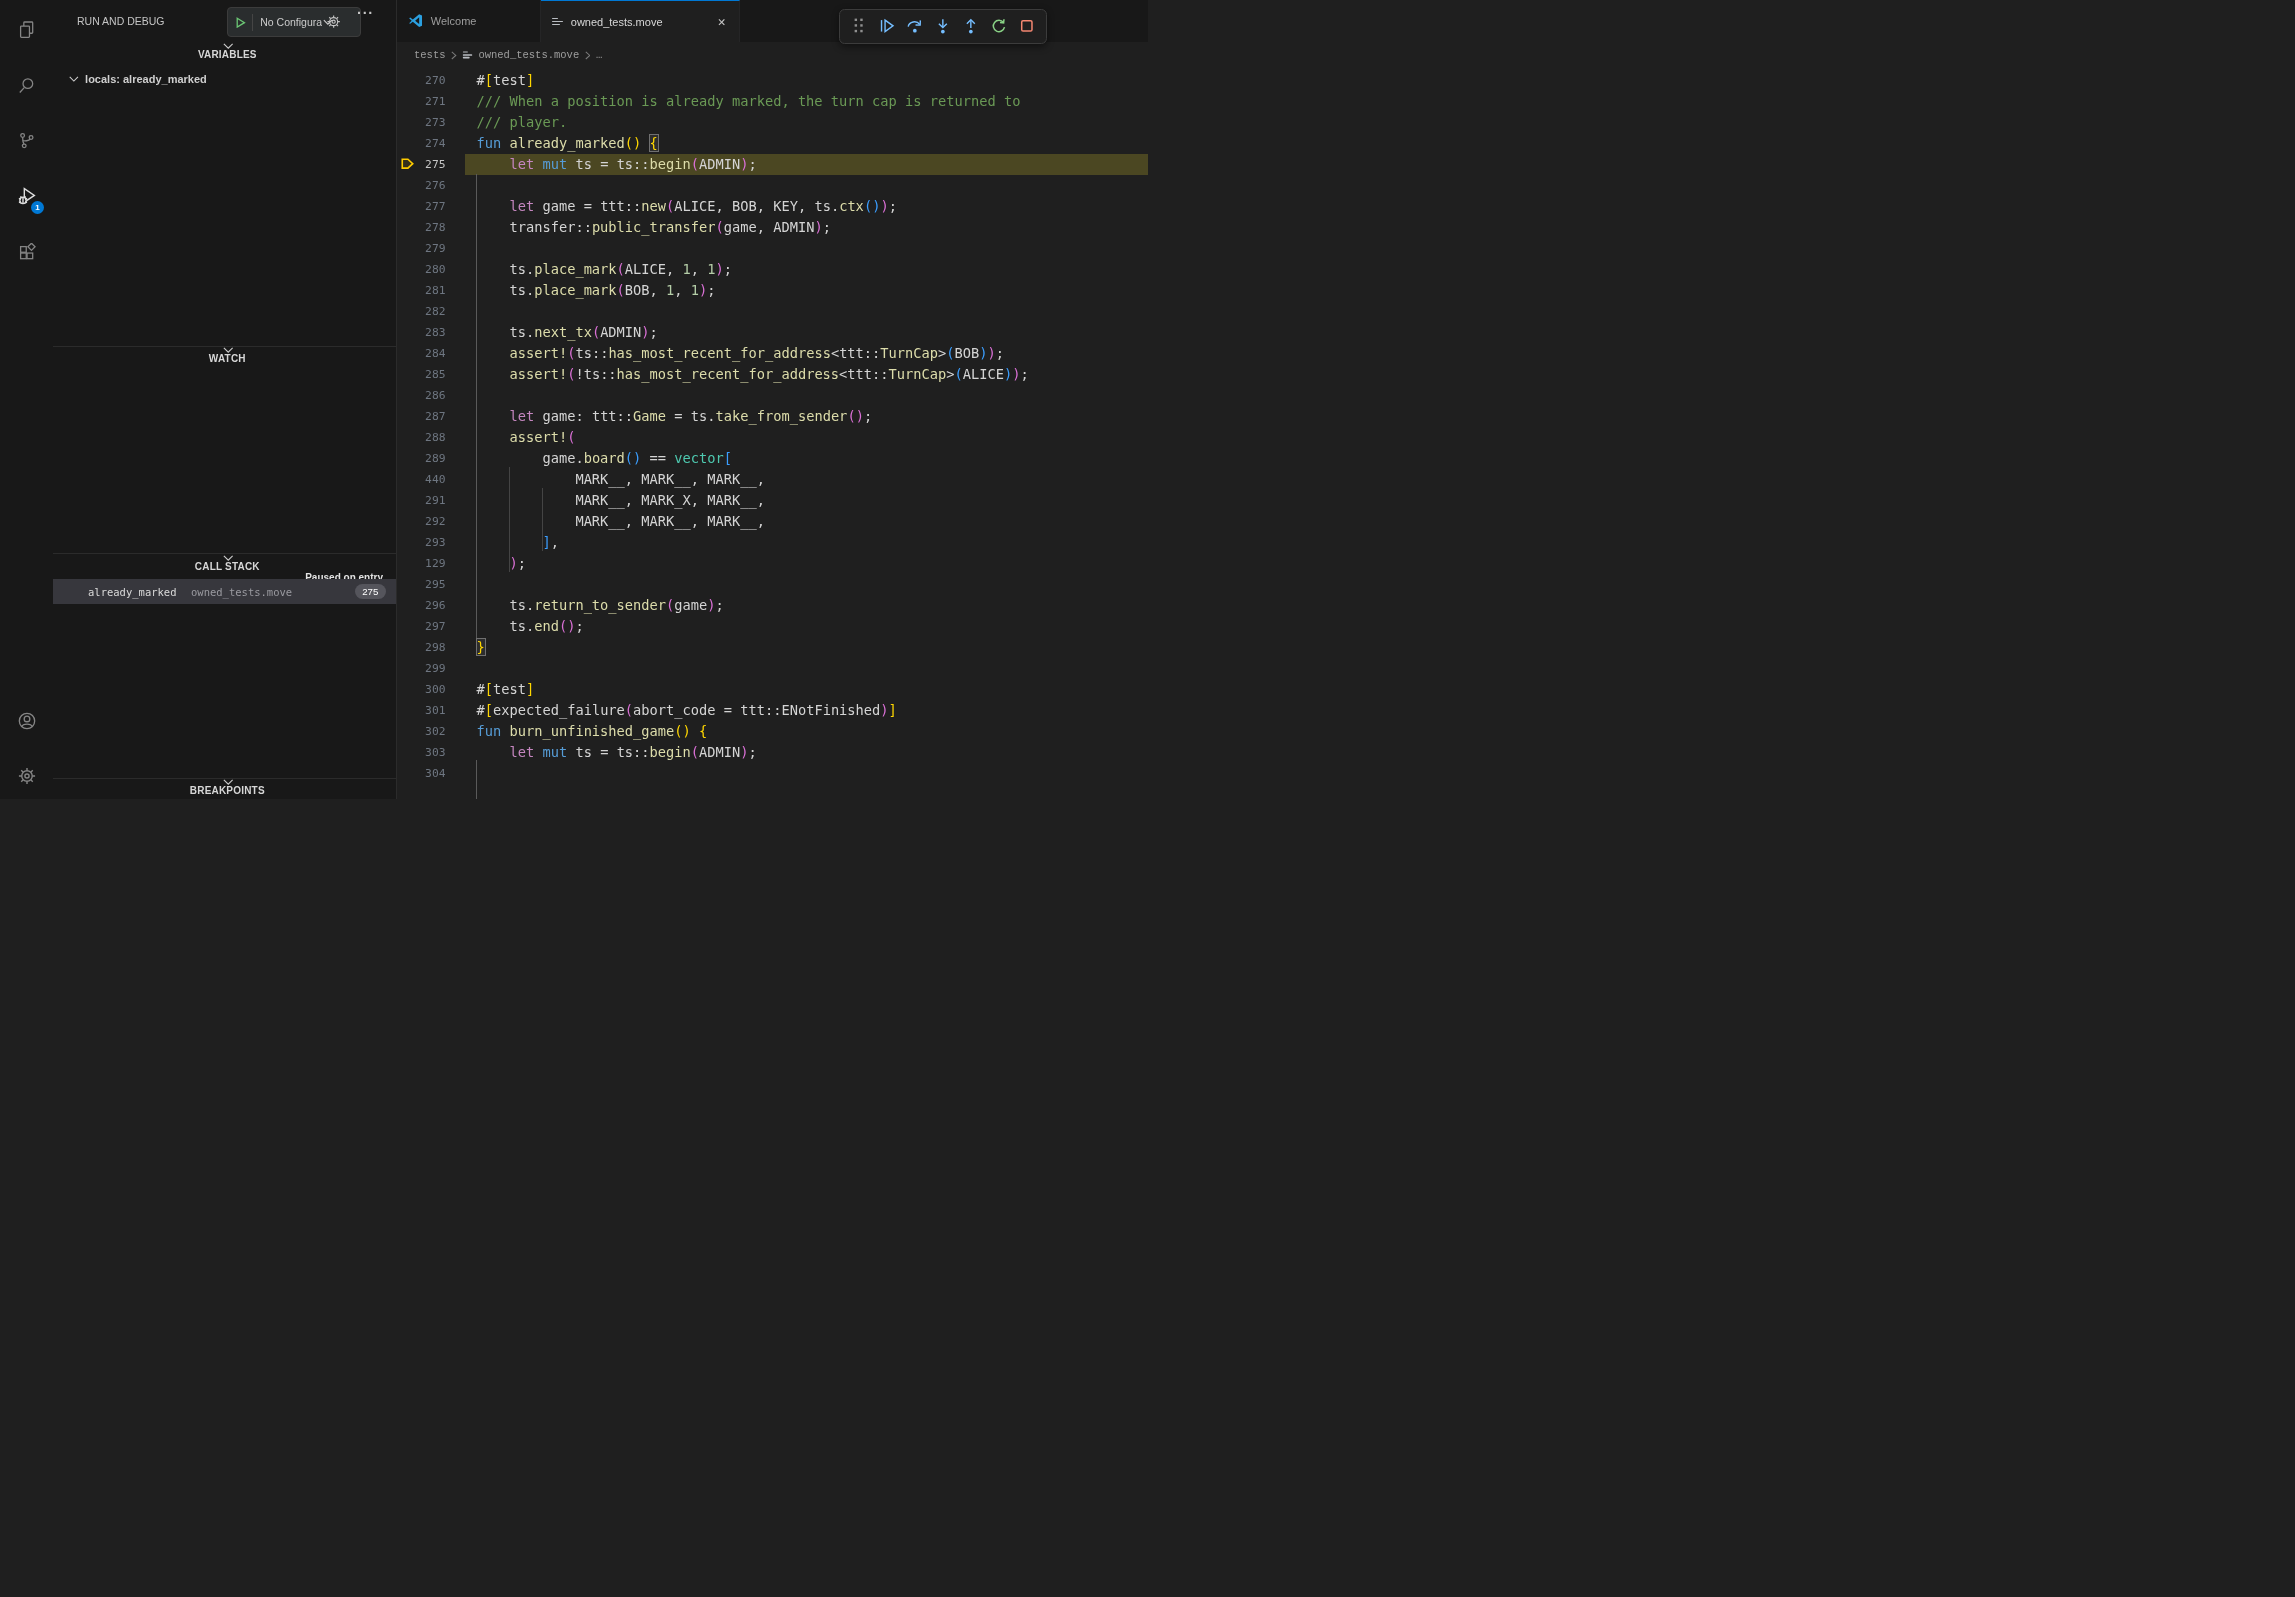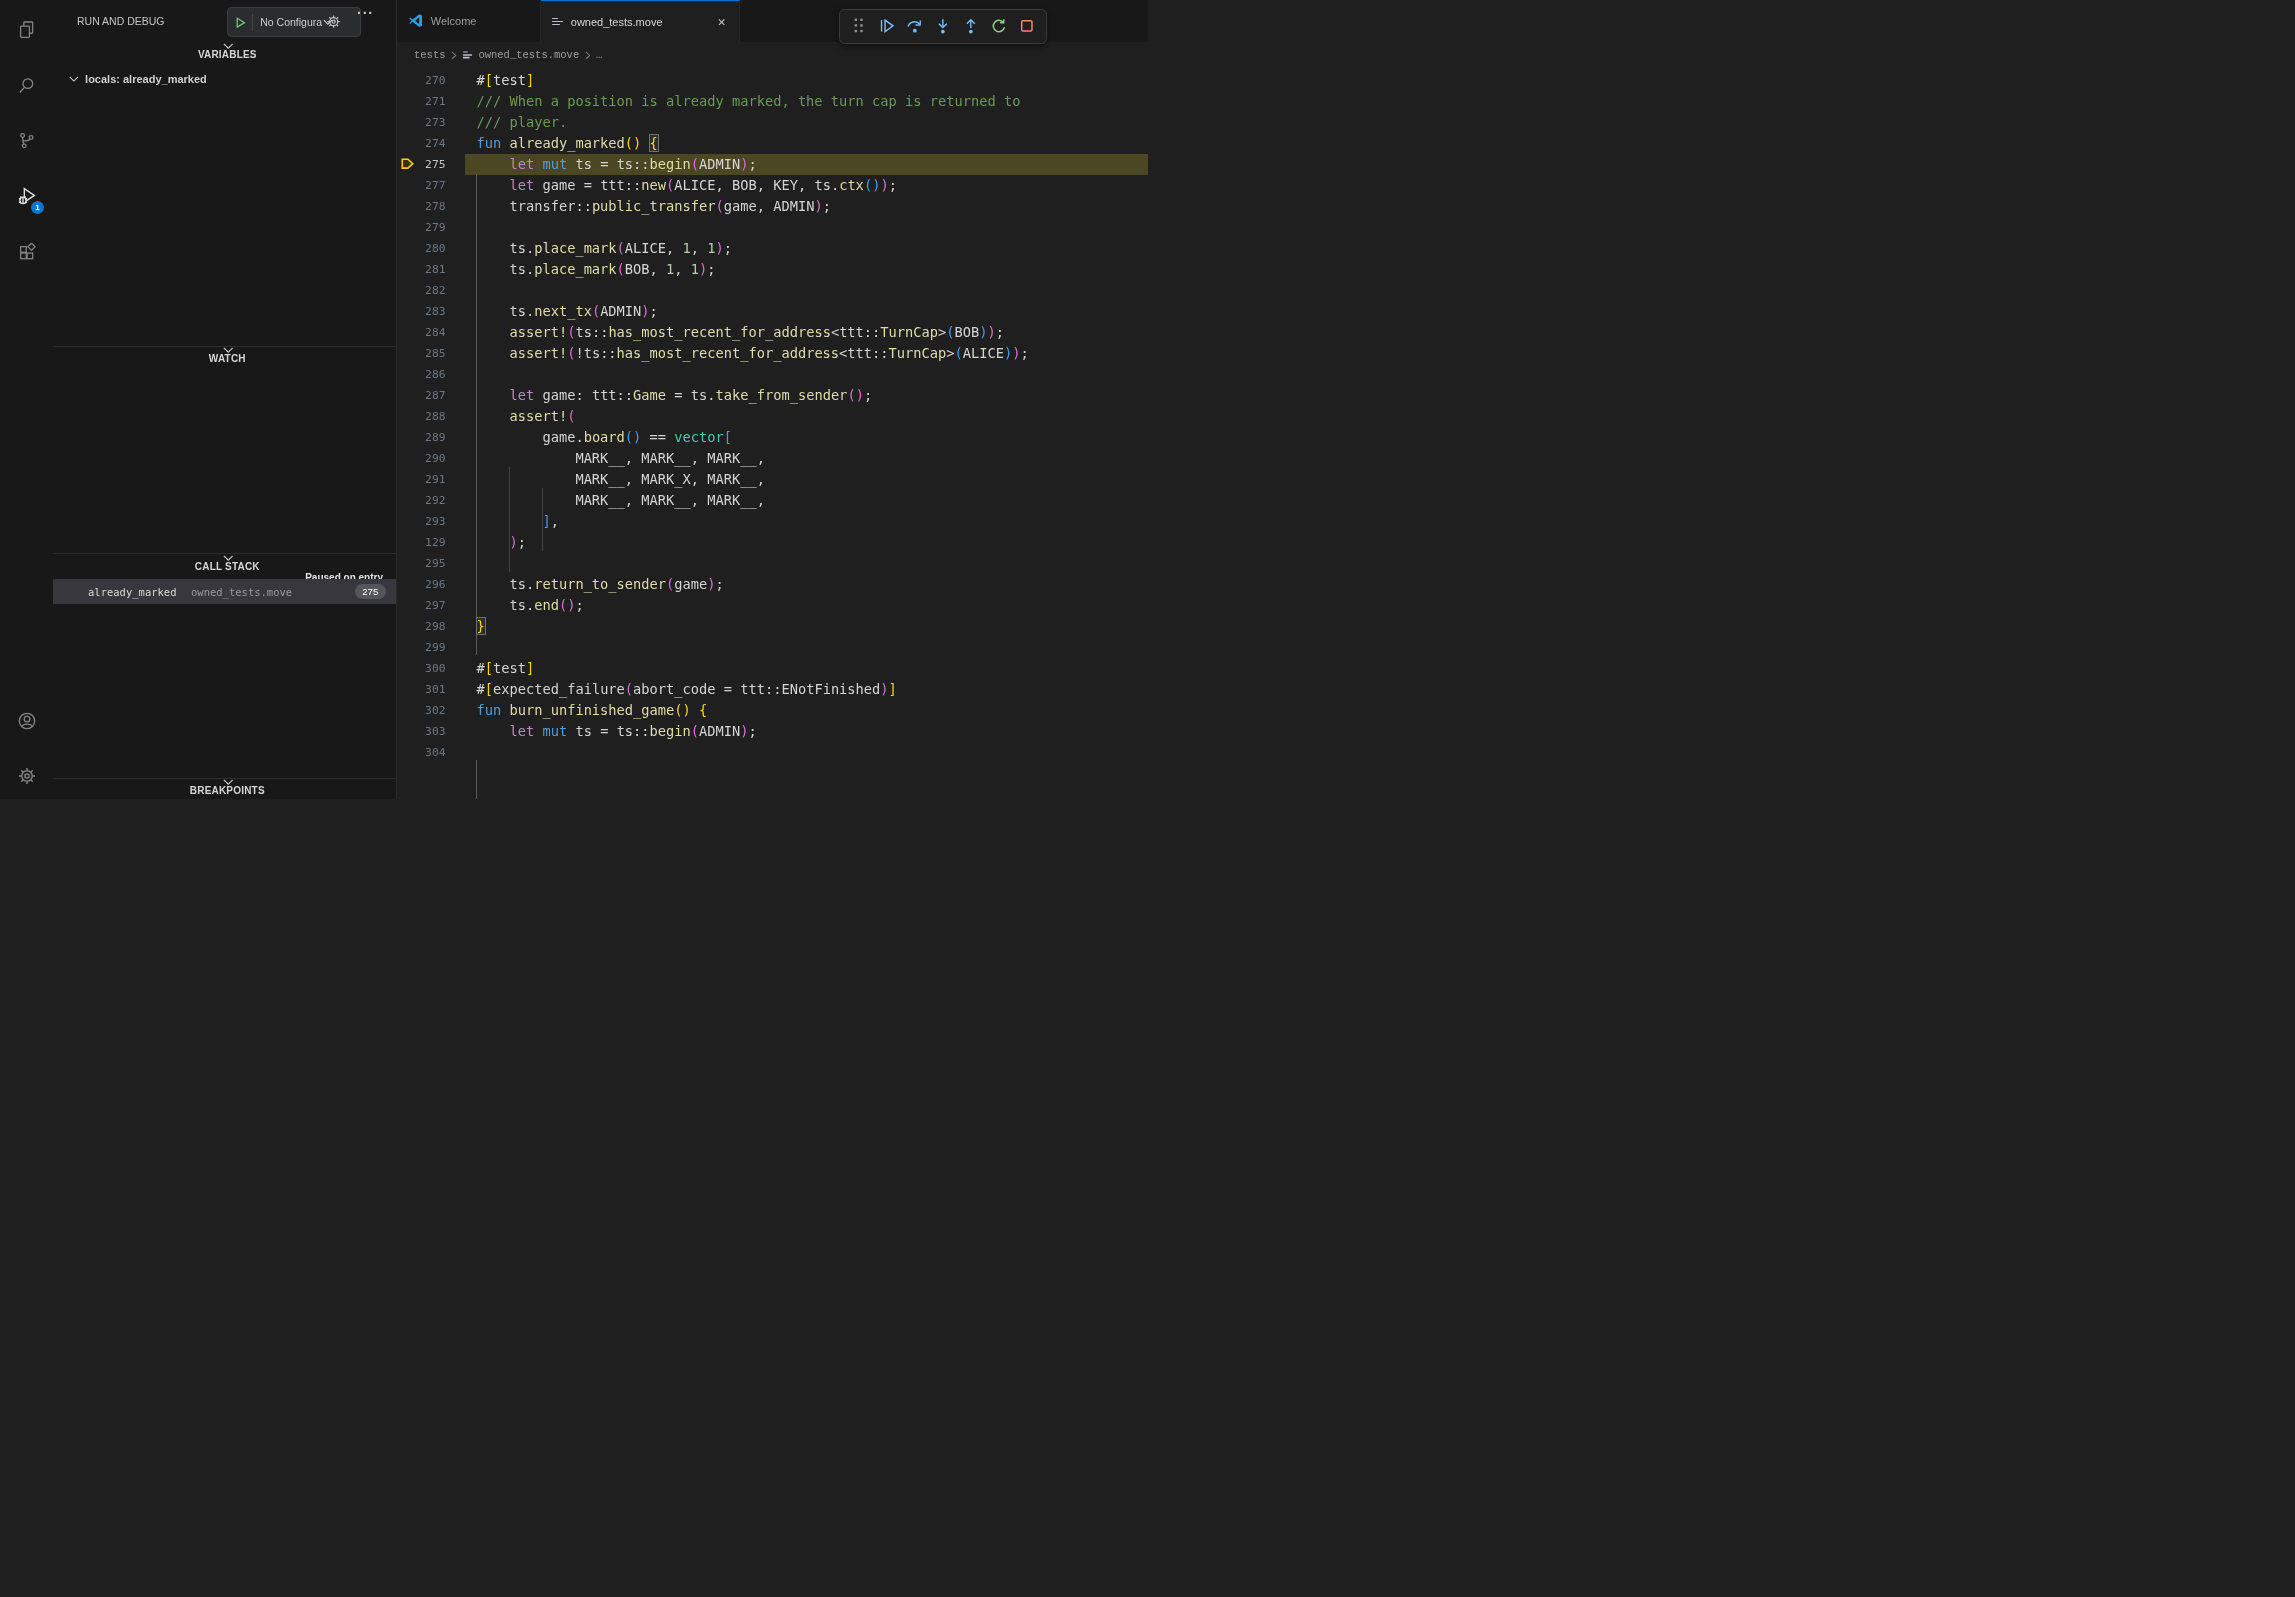--- a/index.html
+++ b/index.html
@@ -312,34 +312,35 @@
         <div class="guide" style="left: 145px; top: 420px; height: 63px;"></div>
       </div>
     <div id="code-lines">
         <div class="line"><div class="gmark"></div><div class="lnum">270</div><div class="lcode"><span style="color: rgb(212, 212, 212);">#</span><span style="color: rgb(255, 215, 0);">[</span><span style="color: rgb(212, 212, 212);">test</span><span style="color: rgb(255, 215, 0);">]</span></div></div>
         <div class="line"><div class="gmark"></div><div class="lnum">271</div><div class="lcode"><span style="color: rgb(106, 153, 85);">/// When a position is already marked, the turn cap is returned to</span></div></div>
         <div class="line"><div class="gmark"></div><div class="lnum">273</div><div class="lcode"><span style="color: rgb(106, 153, 85);">/// player.</span></div></div>
         <div class="line"><div class="gmark"></div><div class="lnum">274</div><div class="lcode"><span style="color: rgb(86, 156, 214);">fun </span><span style="color: rgb(220, 220, 170);">already_marked</span><span style="color: rgb(255, 215, 0);">(</span><span style="color: rgb(255, 215, 0);">)</span><span style="color: rgb(212, 212, 212);"> </span><span class="tok-box" style="color: rgb(255, 215, 0);">{</span></div></div>
         <div class="line cur"><div class="gmark"><svg class="dbg-arrow" width="13" height="11.3" viewBox="0 0 16 14">
               <path d="M1.5 1.5 H8.5 L14.5 7 L8.5 12.5 H1.5 Z" fill="rgba(255,204,0,0.10)" stroke="#ffcc00" stroke-width="2"></path>
             </svg></div><div class="lnum">275</div><div class="lcode"><span style="color: rgb(212, 212, 212);">    </span><span style="color: rgb(197, 134, 192);">let</span><span style="color: rgb(212, 212, 212);"> </span><span style="color: rgb(86, 156, 214);">mut</span><span style="color: rgb(212, 212, 212);"> ts = ts::</span><span style="color: rgb(220, 220, 170);">begin</span><span style="color: rgb(218, 112, 214);">(</span><span style="color: rgb(212, 212, 212);">ADMIN</span><span style="color: rgb(218, 112, 214);">)</span><span style="color: rgb(212, 212, 212);">;</span></div></div>
+        <div class="line"><div class="gmark"></div><div class="lnum">276</div><div class="lcode"></div></div>
         <div class="line"><div class="gmark"></div><div class="lnum">277</div><div class="lcode"><span style="color: rgb(212, 212, 212);">    </span><span style="color: rgb(197, 134, 192);">let</span><span style="color: rgb(212, 212, 212);"> game = ttt::</span><span style="color: rgb(220, 220, 170);">new</span><span style="color: rgb(218, 112, 214);">(</span><span style="color: rgb(212, 212, 212);">ALICE, BOB, KEY, ts.</span><span style="color: rgb(220, 220, 170);">ctx</span><span style="color: rgb(59, 158, 255);">(</span><span style="color: rgb(59, 158, 255);">)</span><span style="color: rgb(218, 112, 214);">)</span><span style="color: rgb(212, 212, 212);">;</span></div></div>
         <div class="line"><div class="gmark"></div><div class="lnum">278</div><div class="lcode"><span style="color: rgb(212, 212, 212);">    transfer::</span><span style="color: rgb(220, 220, 170);">public_transfer</span><span style="color: rgb(218, 112, 214);">(</span><span style="color: rgb(212, 212, 212);">game, ADMIN</span><span style="color: rgb(218, 112, 214);">)</span><span style="color: rgb(212, 212, 212);">;</span></div></div>
         <div class="line"><div class="gmark"></div><div class="lnum">279</div><div class="lcode"></div></div>
         <div class="line"><div class="gmark"></div><div class="lnum">280</div><div class="lcode"><span style="color: rgb(212, 212, 212);">    ts.</span><span style="color: rgb(220, 220, 170);">place_mark</span><span style="color: rgb(218, 112, 214);">(</span><span style="color: rgb(212, 212, 212);">ALICE, </span><span style="color: rgb(181, 206, 168);">1</span><span style="color: rgb(212, 212, 212);">, </span><span style="color: rgb(181, 206, 168);">1</span><span style="color: rgb(218, 112, 214);">)</span><span style="color: rgb(212, 212, 212);">;</span></div></div>
         <div class="line"><div class="gmark"></div><div class="lnum">281</div><div class="lcode"><span style="color: rgb(212, 212, 212);">    ts.</span><span style="color: rgb(220, 220, 170);">place_mark</span><span style="color: rgb(218, 112, 214);">(</span><span style="color: rgb(212, 212, 212);">BOB, </span><span style="color: rgb(181, 206, 168);">1</span><span style="color: rgb(212, 212, 212);">, </span><span style="color: rgb(181, 206, 168);">1</span><span style="color: rgb(218, 112, 214);">)</span><span style="color: rgb(212, 212, 212);">;</span></div></div>
         <div class="line"><div class="gmark"></div><div class="lnum">282</div><div class="lcode"></div></div>
         <div class="line"><div class="gmark"></div><div class="lnum">283</div><div class="lcode"><span style="color: rgb(212, 212, 212);">    ts.</span><span style="color: rgb(220, 220, 170);">next_tx</span><span style="color: rgb(218, 112, 214);">(</span><span style="color: rgb(212, 212, 212);">ADMIN</span><span style="color: rgb(218, 112, 214);">)</span><span style="color: rgb(212, 212, 212);">;</span></div></div>
         <div class="line"><div class="gmark"></div><div class="lnum">284</div><div class="lcode"><span style="color: rgb(212, 212, 212);">    </span><span style="color: rgb(220, 220, 170);">assert!</span><span style="color: rgb(218, 112, 214);">(</span><span style="color: rgb(212, 212, 212);">ts::</span><span style="color: rgb(220, 220, 170);">has_most_recent_for_address</span><span style="color: rgb(212, 212, 212);">&lt;</span><span style="color: rgb(212, 212, 212);">ttt::</span><span style="color: rgb(220, 220, 170);">TurnCap</span><span style="color: rgb(212, 212, 212);">&gt;</span><span style="color: rgb(59, 158, 255);">(</span><span style="color: rgb(212, 212, 212);">BOB</span><span style="color: rgb(59, 158, 255);">)</span><span style="color: rgb(218, 112, 214);">)</span><span style="color: rgb(212, 212, 212);">;</span></div></div>
         <div class="line"><div class="gmark"></div><div class="lnum">285</div><div class="lcode"><span style="color: rgb(212, 212, 212);">    </span><span style="color: rgb(220, 220, 170);">assert!</span><span style="color: rgb(218, 112, 214);">(</span><span style="color: rgb(212, 212, 212);">!ts::</span><span style="color: rgb(220, 220, 170);">has_most_recent_for_address</span><span style="color: rgb(212, 212, 212);">&lt;</span><span style="color: rgb(212, 212, 212);">ttt::</span><span style="color: rgb(220, 220, 170);">TurnCap</span><span style="color: rgb(212, 212, 212);">&gt;</span><span style="color: rgb(59, 158, 255);">(</span><span style="color: rgb(212, 212, 212);">ALICE</span><span style="color: rgb(59, 158, 255);">)</span><span style="color: rgb(218, 112, 214);">)</span><span style="color: rgb(212, 212, 212);">;</span></div></div>
         <div class="line"><div class="gmark"></div><div class="lnum">286</div><div class="lcode"></div></div>
         <div class="line"><div class="gmark"></div><div class="lnum">287</div><div class="lcode"><span style="color: rgb(212, 212, 212);">    </span><span style="color: rgb(197, 134, 192);">let</span><span style="color: rgb(212, 212, 212);"> game: ttt::</span><span style="color: rgb(220, 220, 170);">Game</span><span style="color: rgb(212, 212, 212);"> = ts.</span><span style="color: rgb(220, 220, 170);">take_from_sender</span><span style="color: rgb(218, 112, 214);">(</span><span style="color: rgb(218, 112, 214);">)</span><span style="color: rgb(212, 212, 212);">;</span></div></div>
         <div class="line"><div class="gmark"></div><div class="lnum">288</div><div class="lcode"><span style="color: rgb(212, 212, 212);">    </span><span style="color: rgb(220, 220, 170);">assert!</span><span style="color: rgb(218, 112, 214);">(</span></div></div>
         <div class="line"><div class="gmark"></div><div class="lnum">289</div><div class="lcode"><span style="color: rgb(212, 212, 212);">        game.</span><span style="color: rgb(220, 220, 170);">board</span><span style="color: rgb(59, 158, 255);">(</span><span style="color: rgb(59, 158, 255);">)</span><span style="color: rgb(212, 212, 212);"> == </span><span style="color: rgb(78, 201, 176);">vector</span><span style="color: rgb(59, 158, 255);">[</span></div></div>
-        <div class="line"><div class="gmark"></div><div class="lnum">290</div><div class="lcode"><span style="color: rgb(212, 212, 212);">            MARK__, MARK__, MARK__,</span></div></div>
+        <div class="line"><div class="gmark"></div><div class="lnum">440</div><div class="lcode"><span style="color: rgb(212, 212, 212);">            MARK__, MARK__, MARK__,</span></div></div>
         <div class="line"><div class="gmark"></div><div class="lnum">291</div><div class="lcode"><span style="color: rgb(212, 212, 212);">            MARK__, MARK_X, MARK__,</span></div></div>
         <div class="line"><div class="gmark"></div><div class="lnum">292</div><div class="lcode"><span style="color: rgb(212, 212, 212);">            MARK__, MARK__, MARK__,</span></div></div>
         <div class="line"><div class="gmark"></div><div class="lnum">293</div><div class="lcode"><span style="color: rgb(212, 212, 212);">        </span><span style="color: rgb(59, 158, 255);">]</span><span style="color: rgb(212, 212, 212);">,</span></div></div>
         <div class="line"><div class="gmark"></div><div class="lnum">129</div><div class="lcode"><span style="color: rgb(212, 212, 212);">    </span><span style="color: rgb(218, 112, 214);">)</span><span style="color: rgb(212, 212, 212);">;</span></div></div>
         <div class="line"><div class="gmark"></div><div class="lnum">295</div><div class="lcode"></div></div>
         <div class="line"><div class="gmark"></div><div class="lnum">296</div><div class="lcode"><span style="color: rgb(212, 212, 212);">    ts.</span><span style="color: rgb(220, 220, 170);">return_to_sender</span><span style="color: rgb(218, 112, 214);">(</span><span style="color: rgb(212, 212, 212);">game</span><span style="color: rgb(218, 112, 214);">)</span><span style="color: rgb(212, 212, 212);">;</span></div></div>
         <div class="line"><div class="gmark"></div><div class="lnum">297</div><div class="lcode"><span style="color: rgb(212, 212, 212);">    ts.</span><span style="color: rgb(220, 220, 170);">end</span><span style="color: rgb(218, 112, 214);">(</span><span style="color: rgb(218, 112, 214);">)</span><span style="color: rgb(212, 212, 212);">;</span></div></div>
         <div class="line"><div class="gmark"></div><div class="lnum">298</div><div class="lcode"><span class="tok-box" style="color: rgb(255, 215, 0);">}</span></div></div>
         <div class="line"><div class="gmark"></div><div class="lnum">299</div><div class="lcode"></div></div>
         <div class="line"><div class="gmark"></div><div class="lnum">300</div><div class="lcode"><span style="color: rgb(212, 212, 212);">#</span><span style="color: rgb(255, 215, 0);">[</span><span style="color: rgb(212, 212, 212);">test</span><span style="color: rgb(255, 215, 0);">]</span></div></div>

